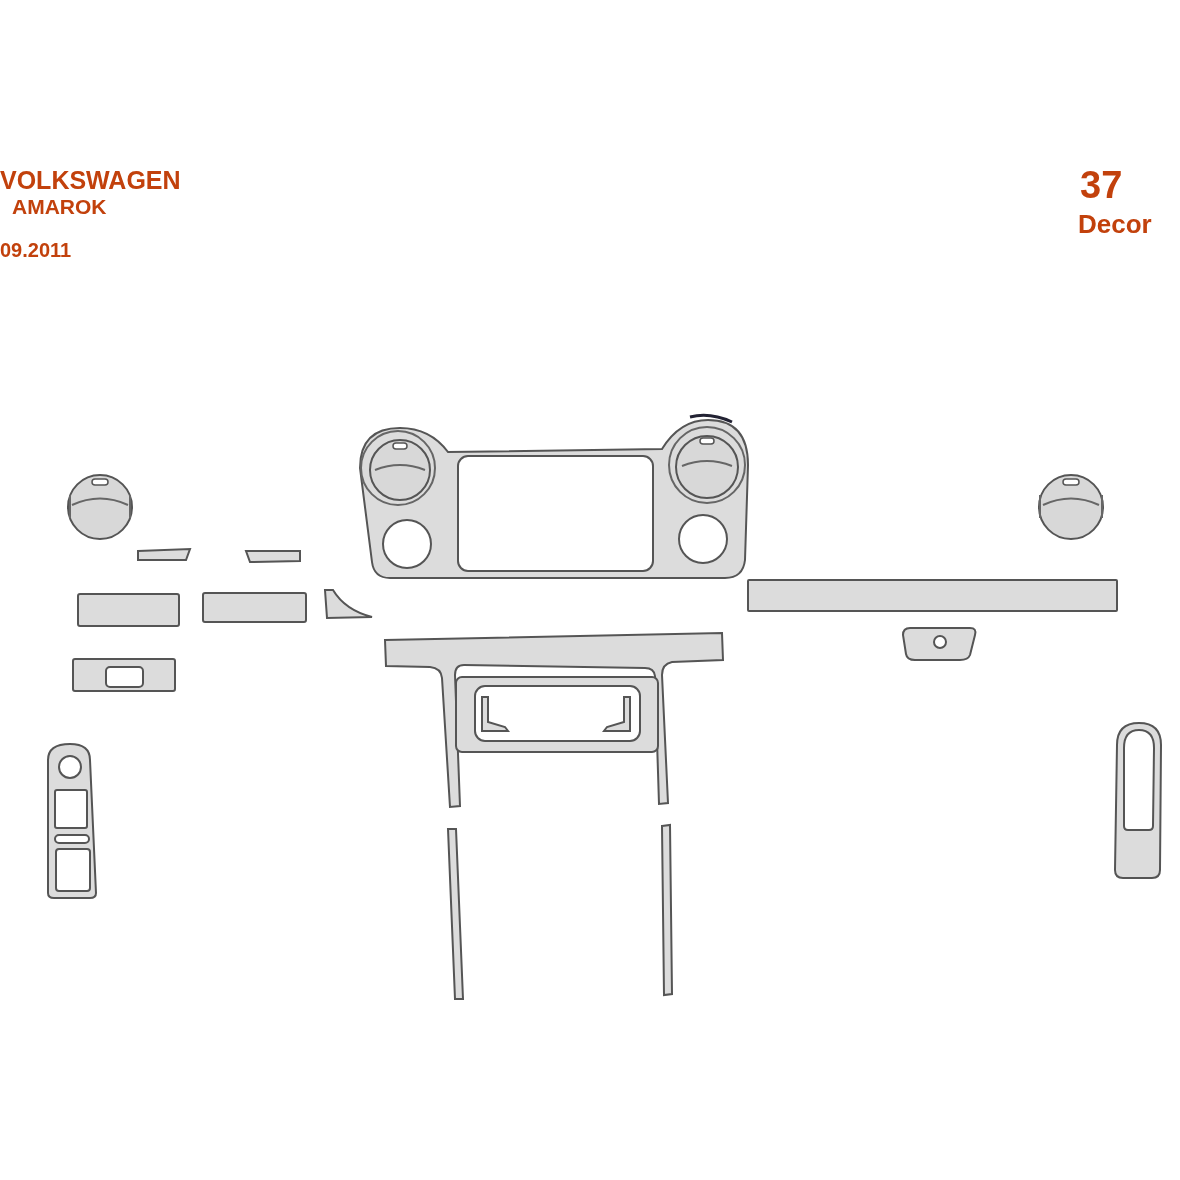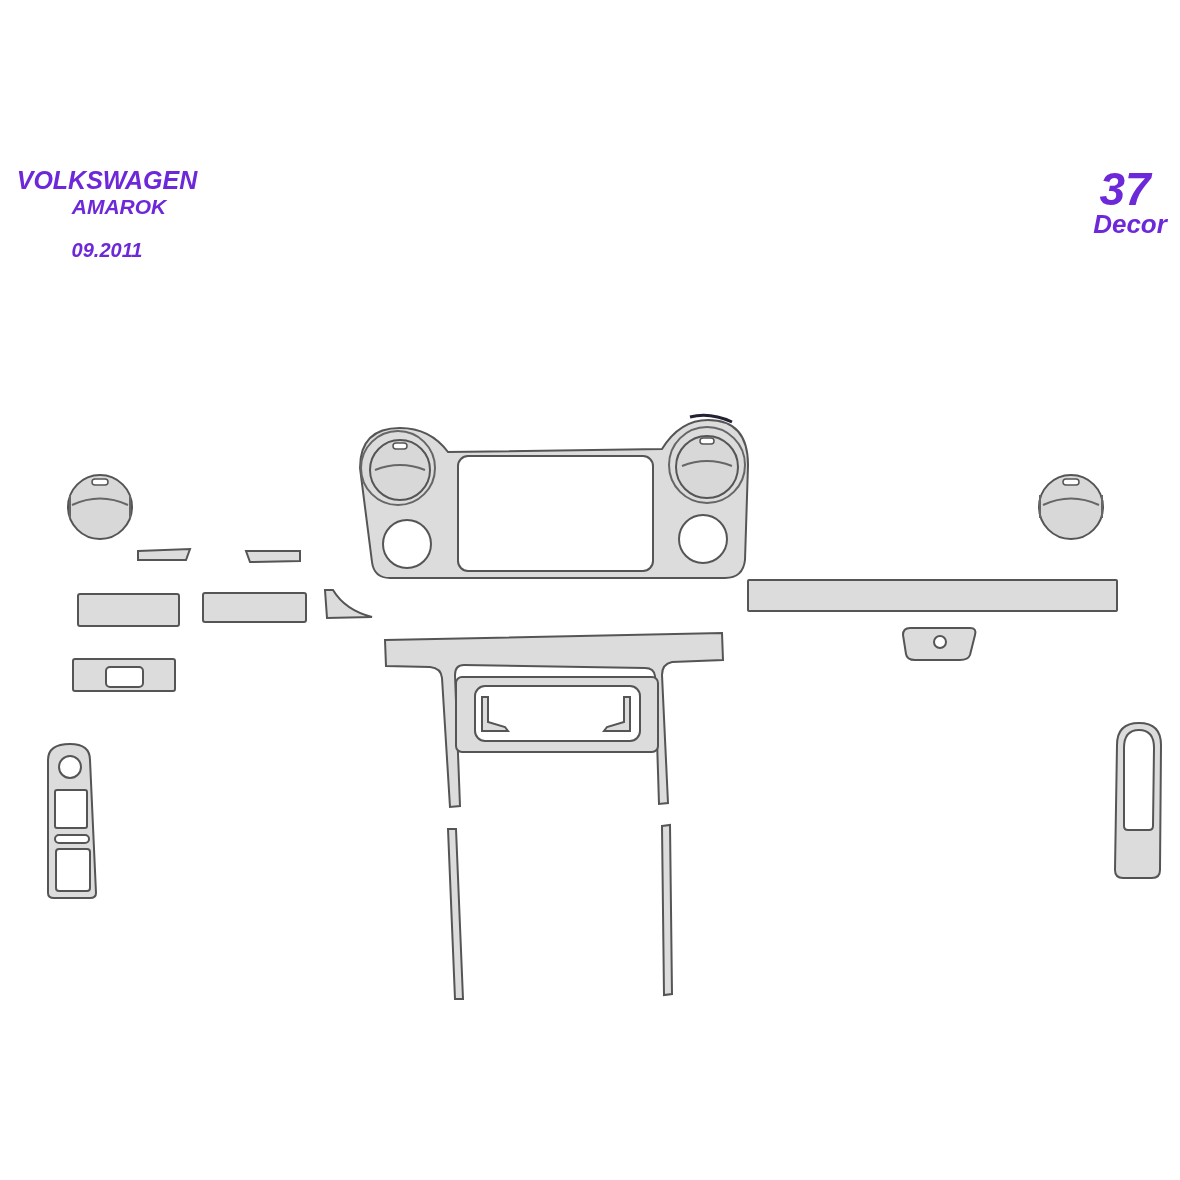--- a/index.html
+++ b/index.html
@@ -1,21 +1,21 @@
 <!DOCTYPE html>
 <html><head>
 <meta charset="utf-8">
 <style>
   html,body{margin:0;padding:0;background:#ffffff;}
   body{width:1180px;height:1180px;position:relative;overflow:hidden;font-family:"Liberation Sans",sans-serif;}
-  .title{position:absolute;font-weight:bold;color:#6d28d9;text-align:center;line-height:1;font-style:italic;}
+  .title{position:absolute;font-weight:bold;color:#c2410c;line-height:1;}
   #t-brand{left:0;top:168px;width:214px;font-size:25px;}
   #t-model{left:12px;top:196px;width:214px;font-size:21px;}
   #t-date{left:0;top:224px;width:214px;font-size:20px;margin-top:16px;}
-  #t-num{left:1080px;top:166px;width:90px;font-size:46px;}
+  #t-num{left:1080px;top:166px;width:90px;font-size:38px;}
   #t-decor{left:1078px;top:211px;width:104px;font-size:26px;}
   svg.parts{position:absolute;left:0;top:0;}
   .part{fill:#dcdcdc;stroke:#555;stroke-width:2;}
   .hole{fill:#ffffff;stroke:#555;stroke-width:2;}
   .ring{fill:none;stroke:#666;stroke-width:2;}
   .vent{fill:#d8d8d8;stroke:#555;stroke-width:2;}
   .slot{fill:#fff;stroke:#555;stroke-width:1.5;}
   .line{fill:none;stroke:#666;stroke-width:2;}
 </style>
 </head>

